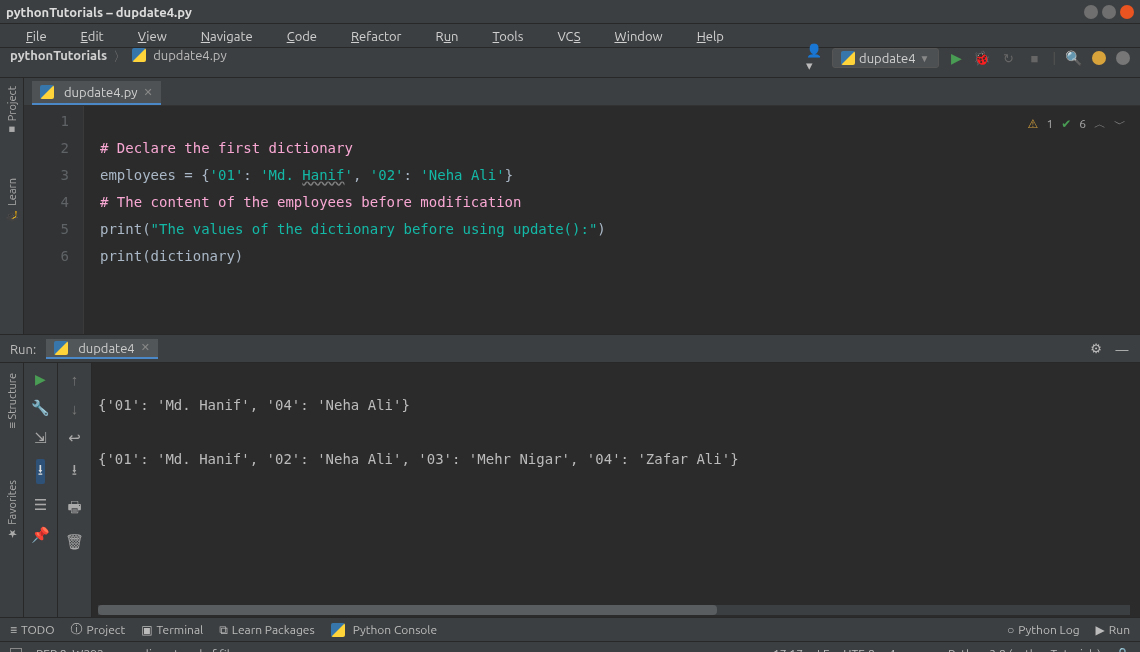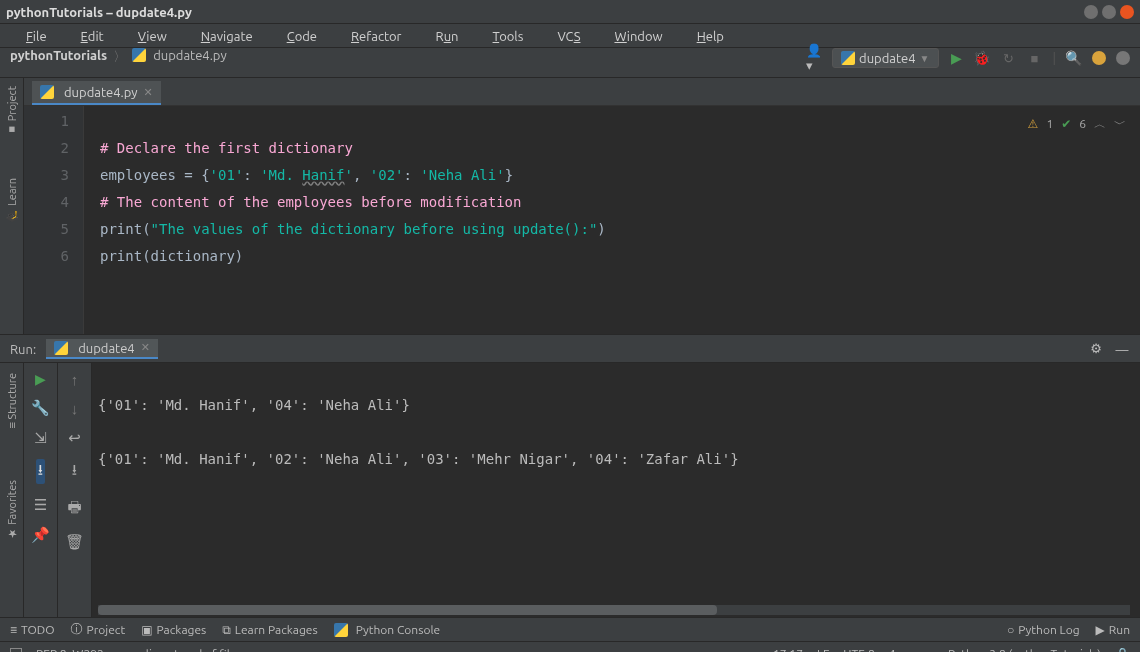--- a/index.html
+++ b/index.html
@@ -412,21 +412,21 @@
   <span class="item">
       <span class="bot-icon">≡</span>
       <span>TODO</span>
     </span>
   <span class="item">
       <span class="bot-icon">ⓘ</span>
       <span>Project</span>
     </span>
   <span class="item">
       <span class="bot-icon">▣</span>
-      <span>Packages</span>
+      <span>Terminal</span>
     </span>
   <span class="item">
       <span class="bot-icon">⧉</span>
       <span>Learn Packages</span>
     </span>
   <span class="item">
       <span class="py-icon-small"></span>
       <span>Python Console</span>
     </span>
   <span class="spacer"></span>

